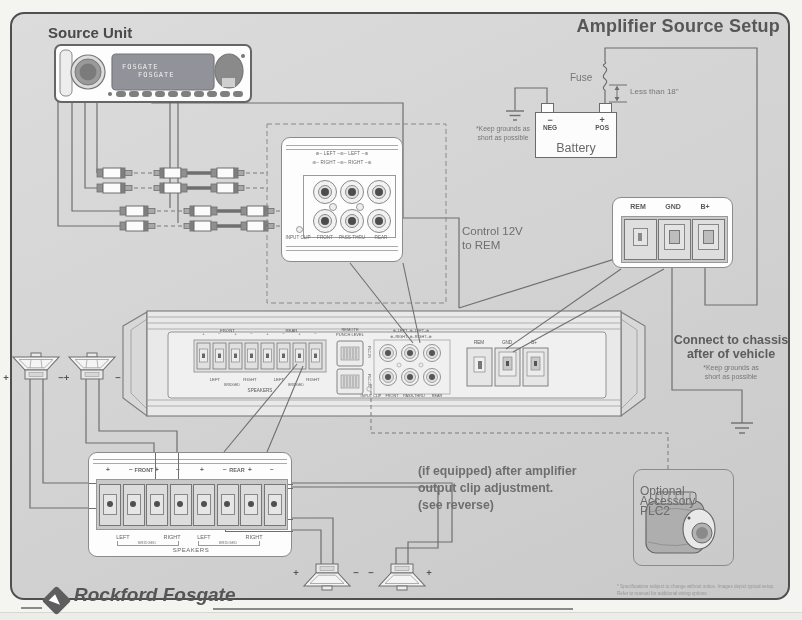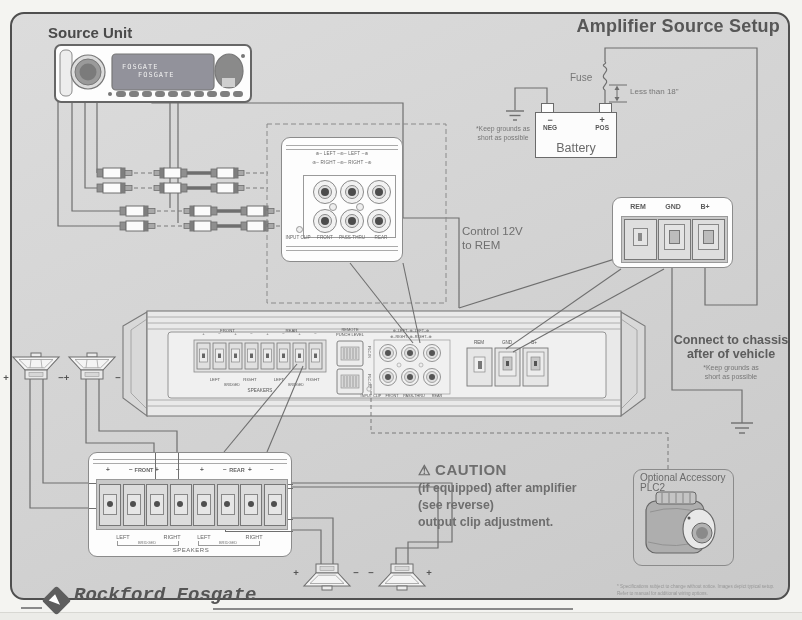--- a/index.html
+++ b/index.html
@@ -54,28 +54,28 @@
   .batt .tl{font-size:6.5px;font-weight:bold;color:#555}
   .batt .name{position:absolute;bottom:2px;width:100%;text-align:center;font-size:12.5px;color:#6a6a6a}
   .bterm{position:absolute;width:13px;height:10px;background:#fcfcfc;border:1.5px solid #6b6b6b;box-sizing:border-box}
   .fuse-label{position:absolute;left:570px;top:72px;font-size:10px;color:#777}
   .len-label{position:absolute;left:630px;top:87px;font-size:8px;color:#777}
   .caution{position:absolute;left:418px;top:461px;width:205px}
   .caution .head{font-size:15px;font-weight:bold;color:#6e6e6e;letter-spacing:.5px}
   .caution .head .w{font-size:14px;margin-right:4px}
   .caution .body{font-size:12.3px;font-weight:bold;color:#6e6e6e;line-height:17px;margin-top:2px}
   .plc2box{position:absolute;left:633px;top:469px;width:101px;height:97px;border:1.5px solid #8b8b8b;border-radius:9px;box-sizing:border-box}
-  .plc2box .t{position:absolute;left:6px;top:3px;font-size:10px;color:#6b6b6b;line-height:10px}
+  .plc2box .t{position:absolute;left:6px;top:16px;font-size:12px;color:#6b6b6b;line-height:10px}
   .footnote{position:absolute;left:617px;top:584px;width:168px;font-size:4.6px;color:#979797;line-height:6.5px;white-space:nowrap}
   .logo{position:absolute;left:0;top:583px;width:600px;height:34px}
   .logo .lineL{position:absolute;left:21px;top:24px;width:21px;height:1.5px;background:#8a8a8a}
   .logo .lineR{position:absolute;left:213px;top:25px;width:360px;height:1.5px;background:#8a8a8a}
   .logo .diamond{position:absolute;left:46px;top:7px;width:21px;height:21px;background:#5e5e5e;border-radius:3px;transform:rotate(45deg)}
   .logo .diamond::after{content:"";position:absolute;left:5px;top:7px;border-left:11px solid #fff;border-top:4px solid transparent;border-bottom:5px solid transparent}
-  .logo .txt{position:absolute;left:74px;top:1px;font-family:Liberation Mono, monospace;font-style:italic;font-weight:bold;font-size:19px;color:#555}
+  .logo .txt{position:absolute;left:74px;top:1px;font-family:Liberation Sans, sans-serif;font-style:italic;font-weight:bold;font-size:19px;color:#555}
   .su-display{position:absolute;left:114px;top:56px;width:100px;height:34px;font-family:"DejaVu Sans Mono",monospace;font-size:7px;color:#efefef;letter-spacing:1px}
 </style>
 </head>
 <body>
 
 <div class="frame"></div>
 <div class="bottom-strip"></div>
 
 <svg class="layer" width="802" height="620" viewBox="0 0 802 620">
   <defs>
@@ -517,25 +517,24 @@
   <span class="chan" style="left:34px;top:81px">LEFT</span>
   <span class="chan" style="left:83px;top:81px">RIGHT</span>
   <span class="bridged" style="left:58px;top:87px">BRIDGED</span>
   <span class="chan" style="left:115px;top:81px">LEFT</span>
   <span class="chan" style="left:165px;top:81px">RIGHT</span>
   <span class="bridged" style="left:139px;top:87px">BRIDGED</span>
   <span class="chan" style="left:102px;top:94px;font-size:6px;letter-spacing:.5px">SPEAKERS</span>
 </div>
 
 <div class="caution">
-  <div class="head"><span class="w">⚠</span><span>CAUTION</span></div>
   <div class="body">
     <div>(if equipped) after amplifier</div>
+    <div>output clip adjustment.</div>
     <div>(see reverse)</div>
-    <div>output clip adjustment.</div>
   </div>
 </div>
 
 <div class="plc2box">
   <div class="t">
     <div>Optional Accessory</div>
     <div>PLC2</div>
   </div>
 </div>
 

